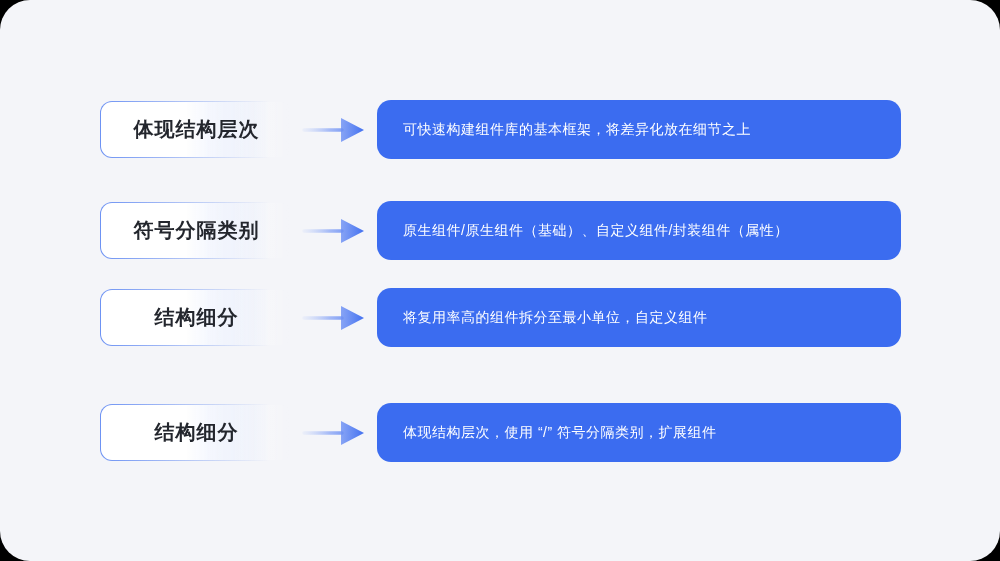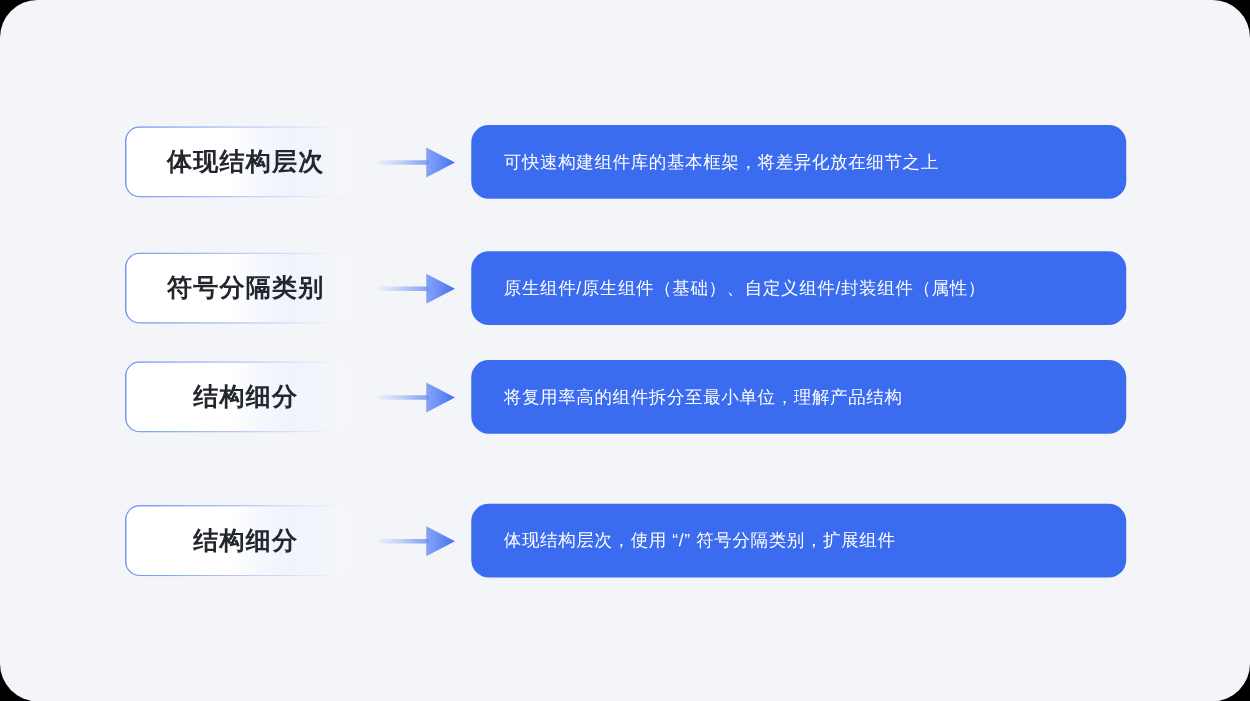--- a/index.html
+++ b/index.html
@@ -130,21 +130,21 @@
       <div class="step-box">
         <span class="step-label">结构细分</span>
       </div>
       <div class="arrow-wrap">
         <svg width="63" height="28" viewBox="0 0 63 28">
           <line x1="2" y1="14" x2="40" y2="14" stroke="url(#arrowGrad)" stroke-width="3.5" stroke-linecap="round"></line>
           <path d="M39 2 L62 14 L39 26 Z" fill="url(#arrowGrad)"></path>
         </svg>
       </div>
       <div class="desc-box">
-        <span class="desc-label">将复用率高的组件拆分至最小单位，理解产品结构</span>
+        <span class="desc-label">将复用率高的组件拆分至最小单位，自定义组件</span>
       </div>
     </div>
 
     <div class="row">
       <div class="step-box">
         <span class="step-label">结构细分</span>
       </div>
       <div class="arrow-wrap">
         <svg width="63" height="28" viewBox="0 0 63 28">
           <line x1="2" y1="14" x2="40" y2="14" stroke="url(#arrowGrad)" stroke-width="3.5" stroke-linecap="round"></line>

